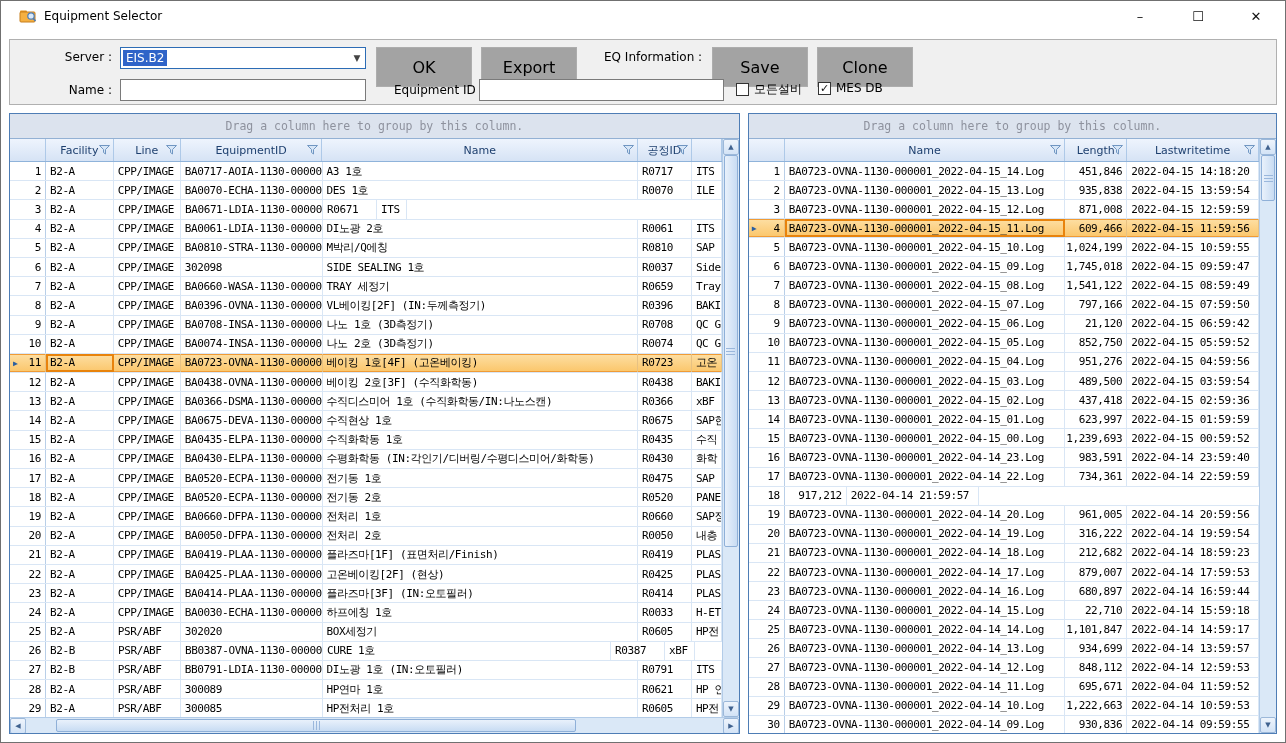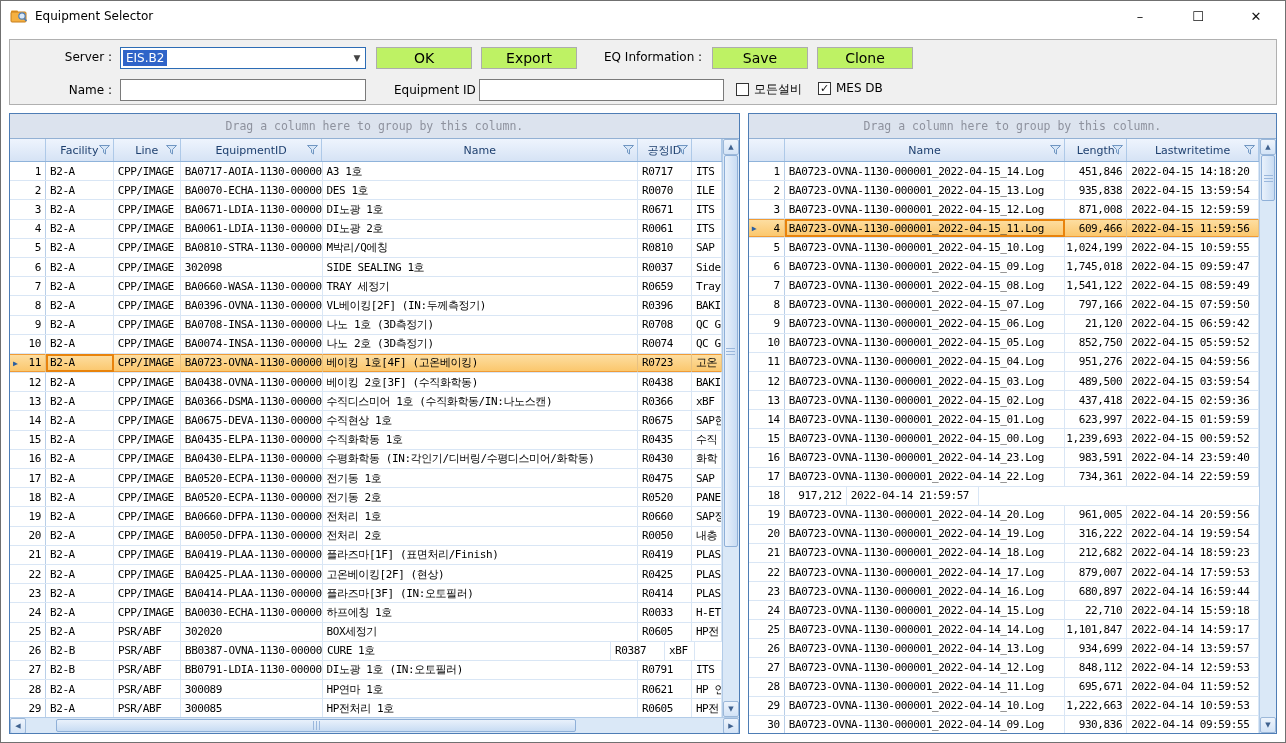--- a/index.html
+++ b/index.html
@@ -1,29 +1,29 @@
 <!DOCTYPE html>
 <html><head>
 <meta charset="utf-8">
 <style>
   *{margin:0;padding:0;box-sizing:border-box}
   html,body{width:1286px;height:743px;background:#fff;font-family:"DejaVu Sans",sans-serif}
   .window{width:1286px;height:743px;border:1px solid #707070;background:#fff;display:flex;flex-direction:column;overflow:hidden}
 
   
-  .titlebar{height:30px;display:flex;align-items:center;padding-left:9px;background:#fff;flex:0 0 auto}
+  .titlebar{height:30px;display:flex;align-items:center;padding-left:18px;background:#fff;flex:0 0 auto}
   .title-text{font-size:12px;color:#000;margin-left:7px}
   .win-btns{margin-left:auto;display:flex;height:100%}
   .win-btn{width:58px;display:flex;align-items:center;justify-content:center;font-size:13px;color:#111;cursor:default}
 
   
   .toolbar{position:relative;margin:8px 8px 0 8px;height:66px;background:#f0f0f0;border:1px solid #b0b0b0;flex:0 0 auto;font-size:12px}
   .tlabel{position:absolute;color:#000;white-space:nowrap}
   .tinput{position:absolute;height:22px;background:#fff;border:1px solid #7a7a7a}
-  .tbutton{position:absolute;height:22px;background:#bef264;border:1px solid #adadad;font-size:14px;display:flex;align-items:center;justify-content:center;cursor:default}
+  .tbutton{position:absolute;height:40px;background:#a3a3a3;border:1px solid #adadad;font-size:16px;display:flex;align-items:center;justify-content:center;cursor:default}
   .combo{position:absolute;height:22px;background:#fff;border:1px solid #2c6cb5;display:flex;align-items:center;padding-left:2px}
   .combo .selval{background:#2f64c8;color:#fff;font-size:12px;padding:1px 3px}
   .combo .drop{margin-left:auto;width:16px;display:flex;align-items:center;justify-content:center;color:#444;font-size:9px}
   .chk{position:absolute;display:flex;align-items:center;gap:5px;font-size:12px}
   .chk .box{width:13px;height:13px;border:1px solid #333;background:#fff;display:flex;align-items:center;justify-content:center;font-size:11px;font-weight:bold;color:#111;line-height:1}
 
   
   .main{flex:1;display:flex;gap:8px;padding:8px;overflow:hidden}
   .grid{border:1px solid #4e7db5;background:#fff;display:flex;flex-direction:column;overflow:hidden}
   .grid.left{width:732px}
@@ -167,21 +167,20 @@
                 <div class="cell" style="width:54px;text-align:left">R0070</div>
                 <div class="cell" style="width:30px;text-align:left">ILE</div>
               </div>
               <div class="row" style="height:19.2px">
                 <div class="cell ind" style="width:36px">
                   <span class="rn">3</span>
                 </div>
                 <div class="cell" style="width:68px;text-align:left">B2-A</div>
                 <div class="cell" style="width:67px;text-align:left">CPP/IMAGE</div>
                 <div class="cell" style="width:142px;text-align:left">BA0671-LDIA-1130-000001</div>
-                <div class="cell" style="width:316px;text-align:left">DI노광 1호</div>
                 <div class="cell" style="width:54px;text-align:left">R0671</div>
                 <div class="cell" style="width:30px;text-align:left">ITS</div>
               </div>
               <div class="row" style="height:19.2px">
                 <div class="cell ind" style="width:36px">
                   <span class="rn">4</span>
                 </div>
                 <div class="cell" style="width:68px;text-align:left">B2-A</div>
                 <div class="cell" style="width:67px;text-align:left">CPP/IMAGE</div>
                 <div class="cell" style="width:142px;text-align:left">BA0061-LDIA-1130-000001</div>

